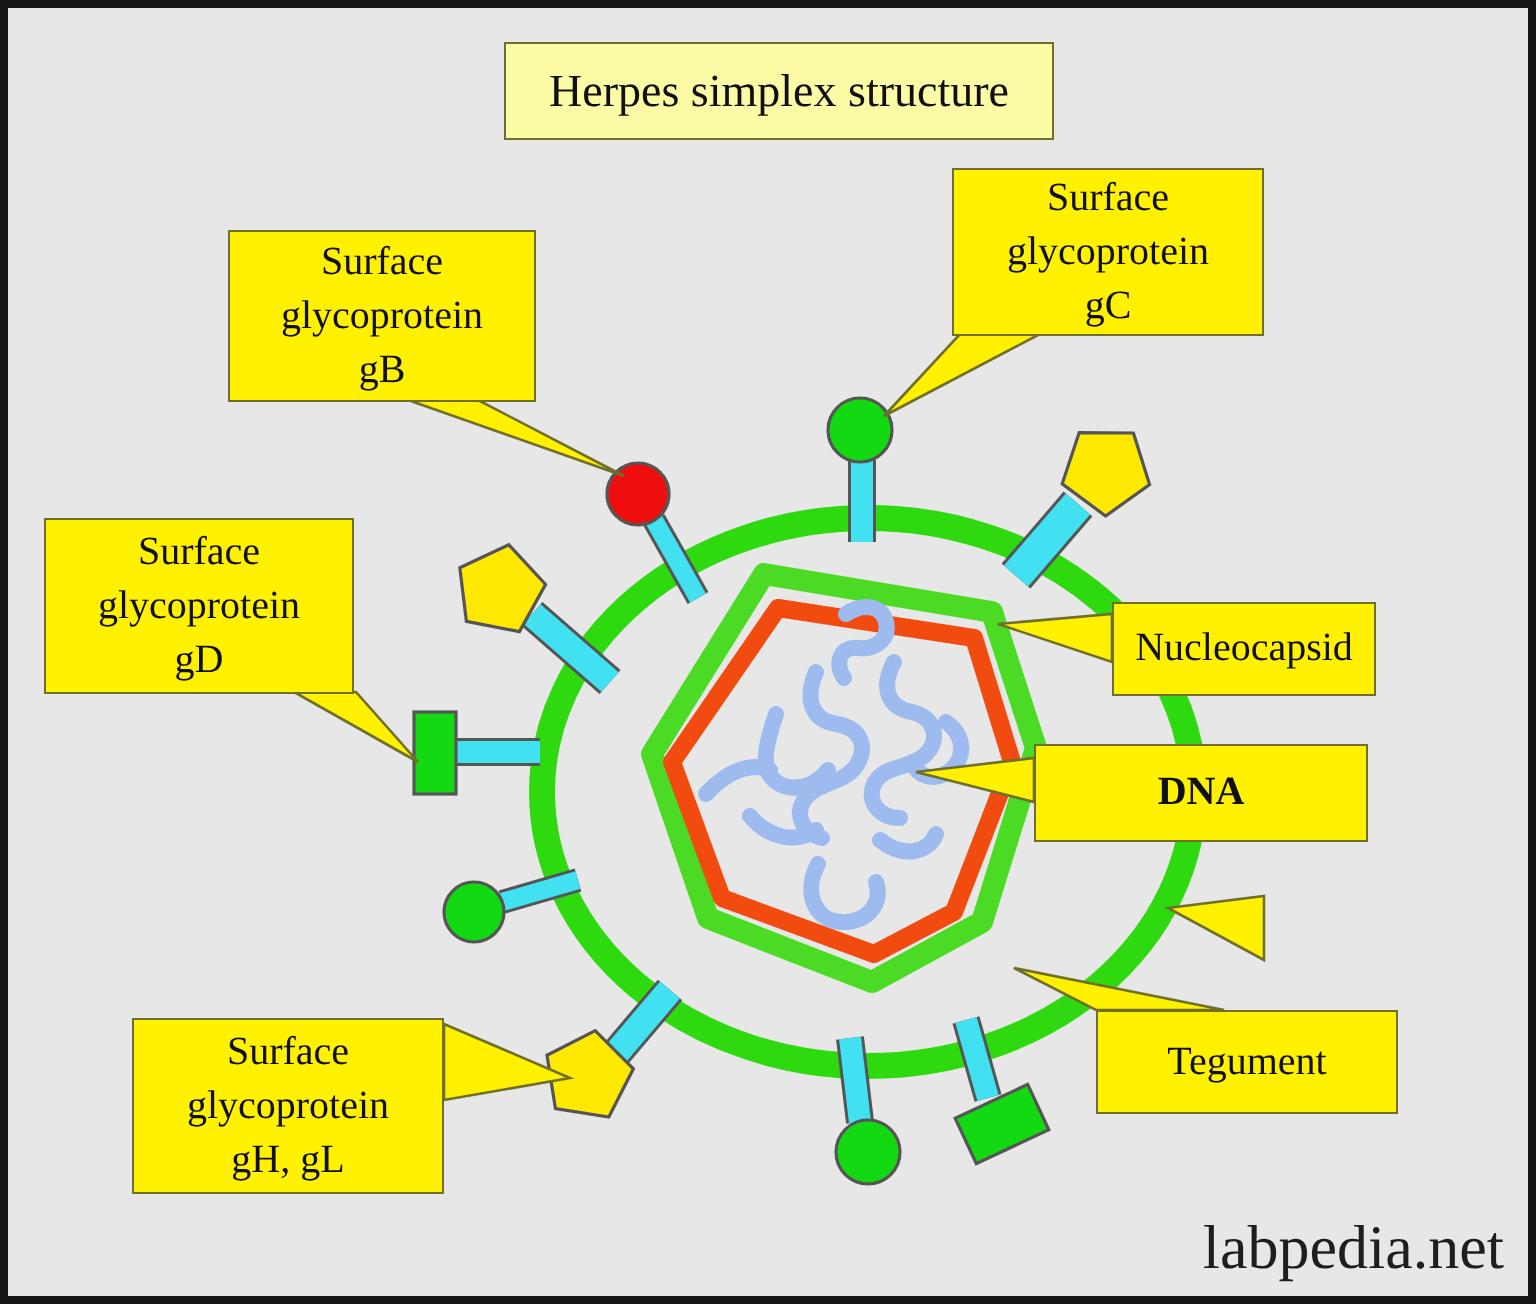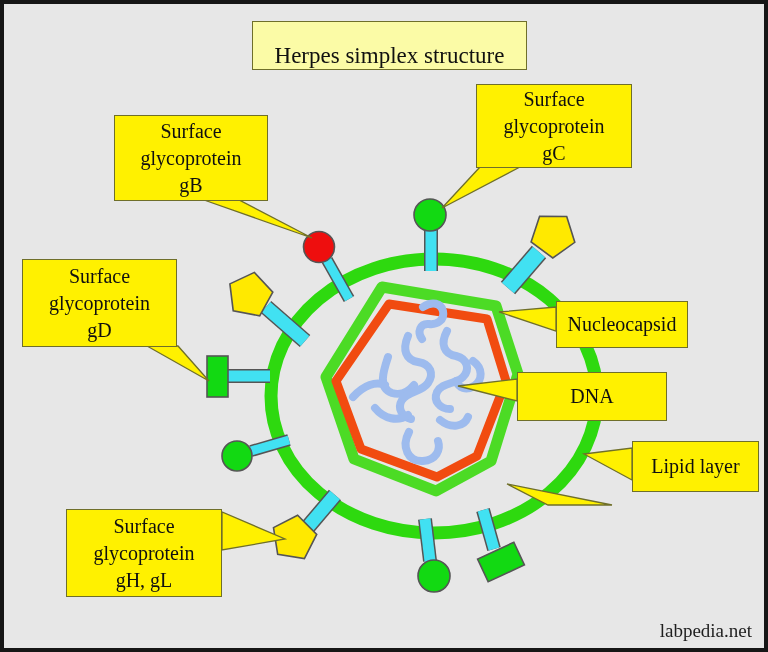--- a/index.html
+++ b/index.html
@@ -23,32 +23,32 @@
   .callout{fill:var(--c-label,#FFF100);stroke:var(--c-border,#6F6F2A);stroke-width:1.3;}
   .box{
     position:absolute;z-index:2;box-sizing:border-box;
     background:var(--c-label,#FFF100);
     border:1.6px solid var(--c-border,#6F6F2A);
     display:flex;flex-direction:column;align-items:center;justify-content:center;
     text-align:center;color:var(--c-text,#101010);
     font-size:20px;line-height:27px;
   }
   .box.title{background:var(--c-title_bg,#FBFBA6);font-size:23px;}
-  .b-title{left:248px;top:17px;width:275px;height:49px;justify-content:flex-end;}
+  .b-title{left:248px;top:17px;width:275px;height:49px;}
   .b-gB{left:110px;top:111px;width:154px;height:86px;}
   .b-gC{left:472px;top:80px;width:156px;height:84px;}
   .b-gD{left:18px;top:255px;width:155px;height:88px;}
   .b-gHgL{left:62px;top:505px;width:156px;height:88px;}
   .b-nucleocapsid{left:552px;top:297px;width:132px;height:47px;}
-  .b-dna{left:513px;top:368px;width:150px;height:49px;}
+  .b-dna{left:513px;top:368px;width:167px;height:49px;font-weight:bold;}
   .b-lipid{left:628px;top:437px;width:127px;height:51px;}
   .b-tegument{left:544px;top:501px;width:151px;height:52px;}
   .watermark{
     position:absolute;z-index:2;right:12px;bottom:6px;
-    font-size:19px;color:#1e1e1e;
+    font-size:31px;color:#1e1e1e;
   }
 </style>
 </head>
 <body>
 
 <div class="stage">
 
   <svg class="diagram" width="768" height="652" viewBox="0 0 768 652">
 
     <ellipse class="ring" cx="430" cy="392" rx="163" ry="137"></ellipse>
@@ -164,19 +164,19 @@
   </div>
 
   <div class="box b-nucleocapsid">
     <span>Nucleocapsid</span>
   </div>
 
   <div class="box b-dna">
     <span>DNA</span>
   </div>
 
-  <div class="box b-lipid">
-    <span>Lipid layer</span>
+
+  <div class="box b-tegument">
+    <span>Tegument</span>
   </div>
-
 
   <div class="watermark">labpedia.net</div>
 </div>
 
 </body></html>

